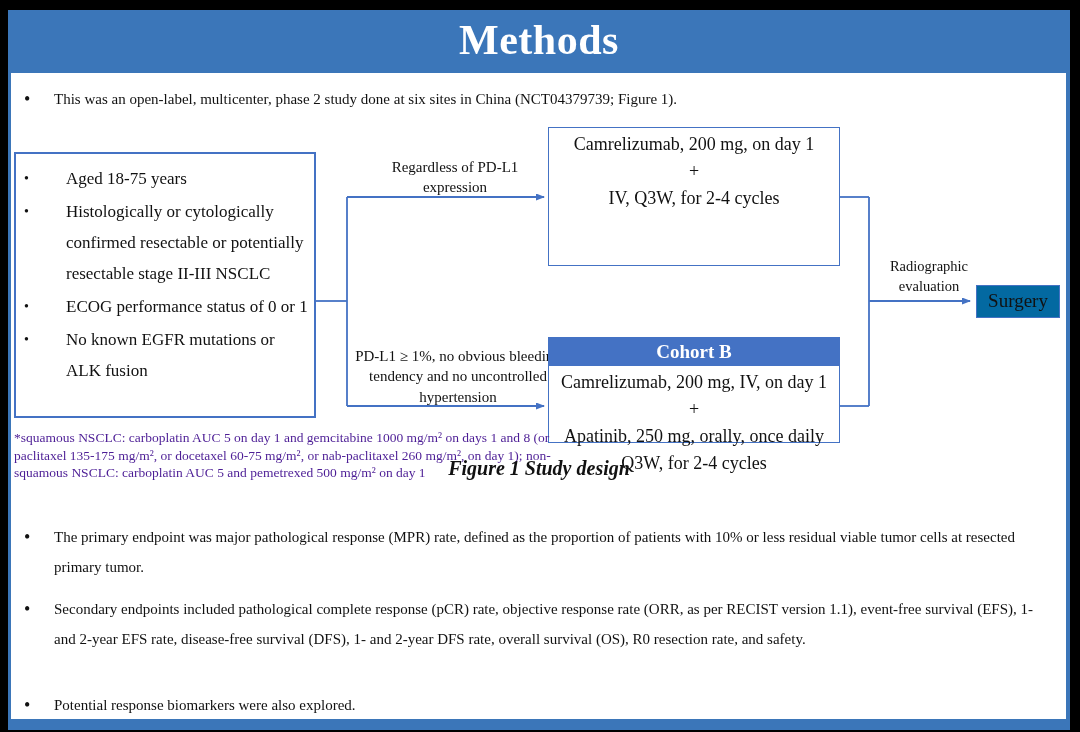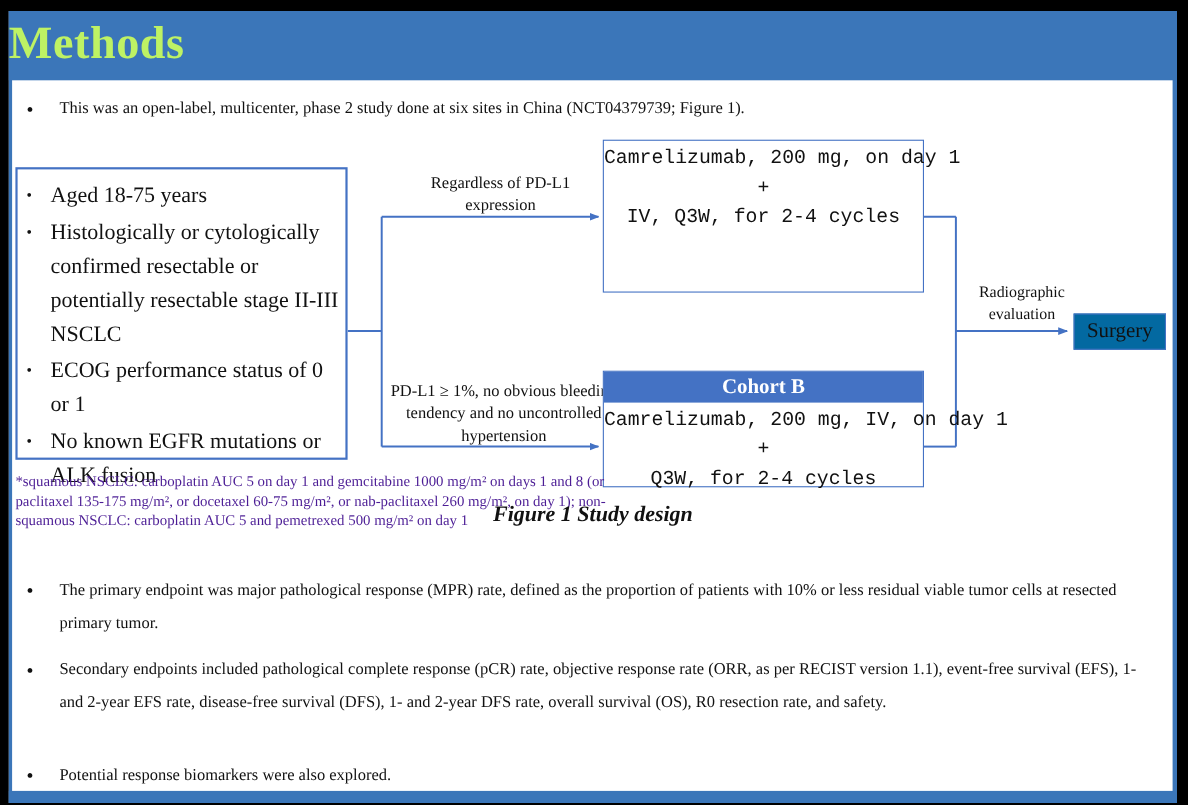--- a/index.html
+++ b/index.html
@@ -7,44 +7,44 @@
     width:1080px;height:732px;background:#000;overflow:hidden;position:relative;
     font-family:"Liberation Serif","DejaVu Serif",serif;color:#111;
   }
   #slide{position:absolute;left:8px;top:10px;width:1062px;height:720px;background:#fff;}
   .edge{position:absolute;background:#3b76b9;}
   .edge-left{left:0;top:0;width:3px;height:100%;}
   .edge-right{right:0;top:0;width:4px;height:100%;}
   .edge-bottom{left:0;bottom:0;width:100%;height:11px;}
   .title-band{position:absolute;left:0;top:0;width:100%;height:63px;background:#3b76b9;}
   .title-band h1{
-    margin:0;text-align:left;line-height:61px;font-size:42px;font-weight:bold;color:#bef264;
+    margin:0;text-align:center;line-height:61px;font-size:42px;font-weight:bold;color:#ffffff;
     font-family:"Liberation Serif","DejaVu Serif",serif;letter-spacing:.5px;
   }
   .bullet-row{position:absolute;display:flex;align-items:flex-start;}
   .bullet-marker{flex:0 0 30px;font-size:18px;line-height:30px;text-align:left;padding-left:2px;}
   .bullet-text{flex:1;font-size:15px;line-height:30px;}
   .nowrap{white-space:nowrap;}
 
   
   .elig-box{position:absolute;left:6px;top:142px;width:302px;height:266px;
     border:2px solid #4472c4;background:#fff;box-sizing:border-box;}
   .box-header{background:#4472c4;color:#fff;font-weight:bold;}
   .elig-header{height:27px;line-height:27px;font-size:19px;padding-left:10px;}
   .elig-list{padding:9px 2px 0 8px;}
   .elig-item{display:flex;align-items:flex-start;margin-bottom:2px;}
   .elig-item .dot{flex:0 0 22px;font-size:14px;line-height:31px;}
-  .elig-item .txt{flex:1;font-size:20px;line-height:31px;}
+  .elig-item .txt{flex:1;font-size:17px;line-height:31px;margin-left:20px;}
 
   
   .cohort{position:absolute;width:292px;border:1.5px solid #4472c4;background:#fff;box-sizing:border-box;}
   .cohort-a{left:540px;top:117px;height:139px;}
   .cohort-b{left:540px;top:327px;height:106px;}
   .cohort-header{height:28px;line-height:28px;font-size:19px;text-align:center;}
-  .cohort-body{padding-top:3px;font-family:Liberation Mono, monospace;}
+  .cohort-body{padding-top:3px;}
   .cohort-line{text-align:center;font-size:18px;line-height:27px;white-space:nowrap;}
 
   
   .flow-label{position:absolute;text-align:center;font-size:15px;line-height:1.35;color:#111;}
   .label-top{left:352px;top:147px;width:190px;}
   .label-bottom{left:340px;top:336px;width:220px;}
   .label-radio{left:856px;top:247px;width:130px;font-size:14.5px;}
 
   .surgery-box{position:absolute;left:968px;top:275px;width:84px;height:33px;
     border:1.5px solid #4472c4;box-sizing:border-box;text-align:center;
@@ -125,20 +125,21 @@
       <div class="cohort-line">+</div>
       <div class="cohort-line">IV, Q3W, for 2-4 cycles</div>
     </div>
   </div>
 
   <div class="cohort cohort-b">
     <div class="box-header cohort-header">Cohort B</div>
     <div class="cohort-body">
       <div class="cohort-line">Camrelizumab, 200 mg, IV, on day 1</div>
       <div class="cohort-line">+</div>
+      <div class="cohort-line">Apatinib, 250 mg, orally, once daily</div>
       <div class="cohort-line">Q3W, for 2-4 cycles</div>
     </div>
   </div>
 
   <div class="flow-label label-radio">Radiographic evaluation</div>
   <div class="surgery-box">Surgery</div>
 
   <div class="footnote">*squamous NSCLC: carboplatin AUC 5 on day 1 and gemcitabine 1000 mg/m² on days 1 and 8 (or paclitaxel 135-175 mg/m², or docetaxel 60-75 mg/m², or nab-paclitaxel 260 mg/m², on day 1); non-squamous NSCLC: carboplatin AUC 5 and pemetrexed 500 mg/m² on day 1</div>
   <div class="fig-caption">Figure 1 Study design</div>
 

